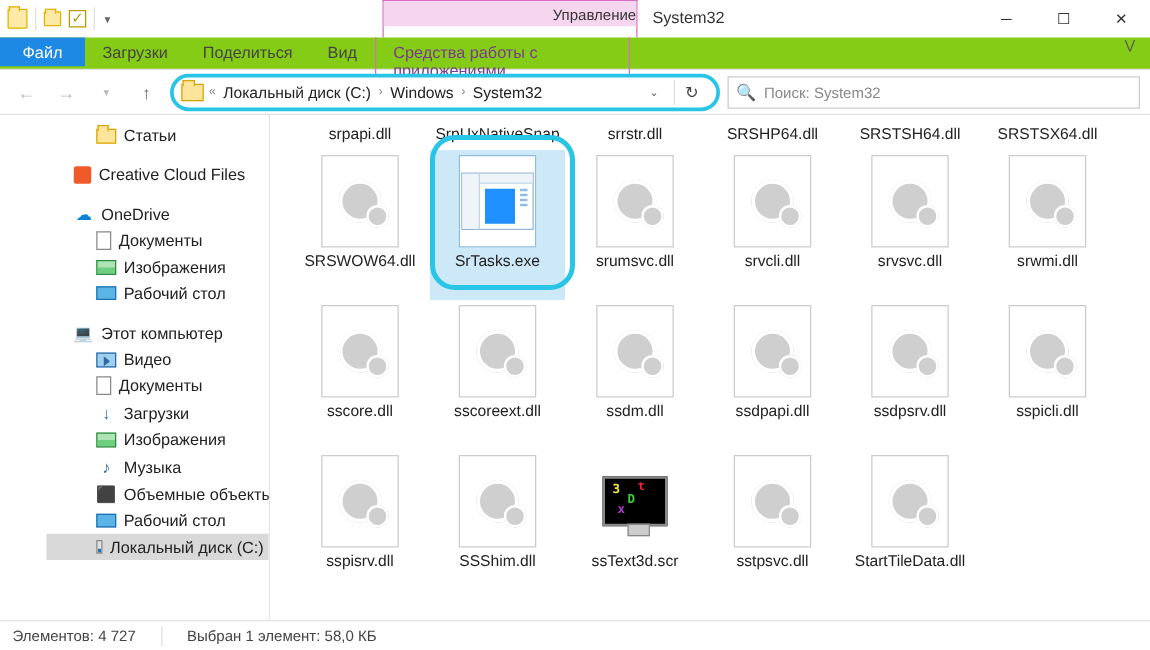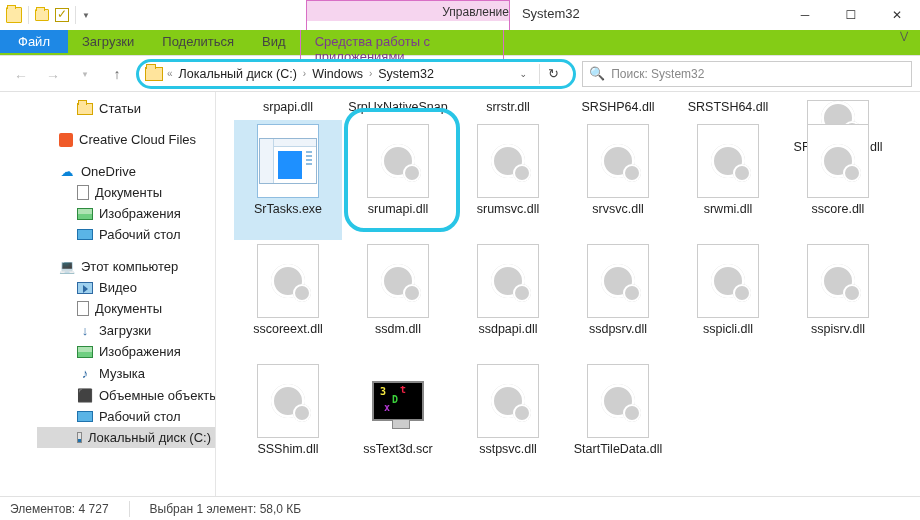--- a/index.html
+++ b/index.html
@@ -226,20 +226,23 @@
         </div>
         <div class="cell row0" style="height: 24px;">
           <div class="label">srrstr.dll</div>
         </div>
         <div class="cell row0" style="height: 24px;">
           <div class="label">SRSHP64.dll</div>
         </div>
         <div class="cell row0" style="height: 24px;">
           <div class="label">SRSTSH64.dll</div>
         </div>
+        <div class="cell row0" style="height: 24px;">
+          <div class="label">SRSTSX64.dll</div>
+        </div>
         <div class="cell">
           <div class="thumb">
             <div class="gear"></div>
           </div>
           <div class="label">SRSWOW64.dll</div>
         </div>
         <div class="cell selected">
           <div class="thumb">
             <div class="exe-thumb">
               <div class="t-s"></div>
@@ -256,27 +259,27 @@
                 </div>
               </div>
             </div>
           </div>
           <div class="label">SrTasks.exe</div>
         </div>
         <div class="cell">
           <div class="thumb">
             <div class="gear"></div>
           </div>
-          <div class="label">srumapi.dll</div>
-        </div>
-        <div class="cell">
-          <div class="thumb">
-            <div class="gear"></div>
-          </div>
           <div class="label">srumsvc.dll</div>
+        </div>
+        <div class="cell">
+          <div class="thumb">
+            <div class="gear"></div>
+          </div>
+          <div class="label">srvcli.dll</div>
         </div>
         <div class="cell">
           <div class="thumb">
             <div class="gear"></div>
           </div>
           <div class="label">srvsvc.dll</div>
         </div>
         <div class="cell">
           <div class="thumb">
             <div class="gear"></div>

